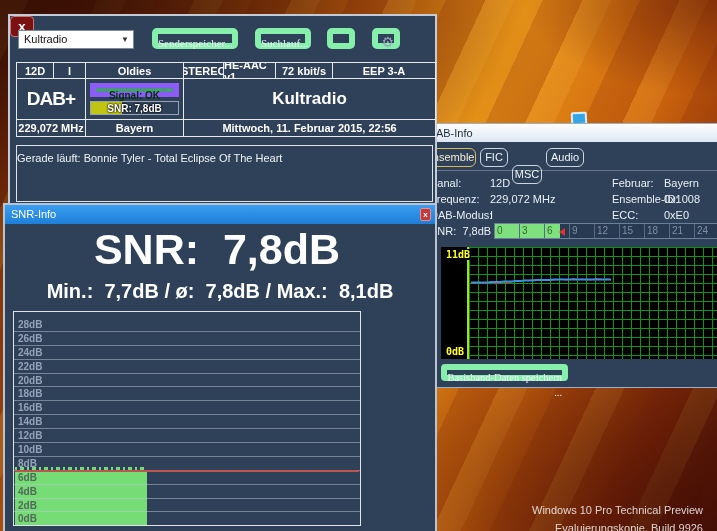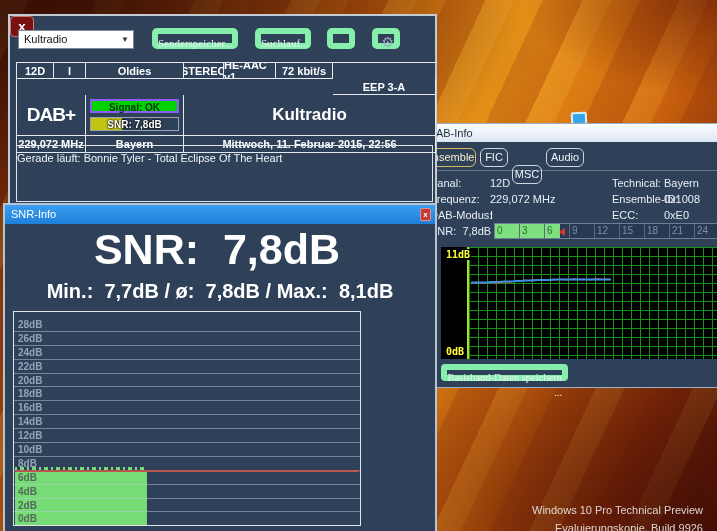--- a/index.html
+++ b/index.html
@@ -74,26 +74,26 @@
   #btn-close-main { left:404px; top:13px; width:24px; height:21px; line-height:19px;
     background:#7a1212; border:1px solid #c87878; border-radius:4px; color:#fff; font-weight:bold; }
   .rec-dot { width:13px; height:13px; border-radius:50%; margin:3px auto 0;
     background:radial-gradient(circle at 35% 30%, #ff9a9a, #d81d1d 55%, #8f0808 95%); }
   .itable { position:absolute; left:6px; top:46px; width:421px; color:#fff; font-weight:bold;
     border-top:1px solid #e6e9ee; border-left:1px solid #e6e9ee; }
   .trow { display:flex; }
   .tcell { border-right:1px solid #e6e9ee; border-bottom:1px solid #e6e9ee;
     display:flex; align-items:center; justify-content:center; overflow:hidden; }
   .r1 .tcell { height:16px; } .r2 .tcell { height:41px; } .r3 .tcell { height:17px; }
-  .c1{width:37px;} .c2{width:32px;} .c3{width:98px;} .c4{width:40px;} .c5{width:52px;} .c6{width:57px;} .c7{width:103px;margin-top:16px;}
+  .c1{width:37px;} .c2{width:32px;} .c3{width:98px;} .c4{width:40px;} .c5{width:52px;} .c6{width:57px;} .c7{width:103px;}
   .cw1{width:69px;} .cw2{width:98px;} .cw3{width:252px;}
   .dabplus { font-size:19px; letter-spacing:-1px; font-weight:bold; }
   .sigcell { flex-direction:column; justify-content:center; gap:4px; padding:0 4px; }
   .bar { width:100%; height:14px; position:relative; font-size:10px; font-weight:bold; line-height:13px; text-align:center; }
-  .bar.signal { background:#00d200; border:2px solid #8b5cf6; color:#03300a; }
+  .bar.signal { background:#00d200; border:6px solid #8b5cf6; color:#03300a; }
   .bar.snr { background:#2e4159; border:1px solid #98a4b4; color:#fff; text-shadow:0 0 2px #000, 0 0 2px #000; }
   .bar.snr .fill { position:absolute; left:0; top:0; bottom:0; width:36%; background:#c2c412; }
   .bar.snr .txt { position:relative; z-index:2; }
   .station-big { font-size:17px; }
   .nowplay { position:absolute; left:6px; top:129px; width:417px; height:57px;
     border:1px solid #dfe4ea; color:#f0f4f8; padding:6px 0; font-weight:normal; }
 
   
   #snrwin { left:3px; top:203px; width:434px; height:340px; border-color:#b9c4d2; }
   .snr-titlebar { position:absolute; left:0; top:0; right:0; height:19px;
@@ -133,21 +133,21 @@
   <div class="tab" id="tab2"><span>MSC</span></div>
   <div class="tab" id="tab3"><span>Audio</span></div>
   <div class="dab-sep"></div>
 
   <span class="dab-field" style="left:8px;top:53px">Kanal:</span>
   <span class="dab-field" style="left:68px;top:53px">12D</span>
   <span class="dab-field" style="left:8px;top:69px">Frequenz:</span>
   <span class="dab-field" style="left:68px;top:69px">229,072 MHz</span>
   <span class="dab-field" style="left:8px;top:85px">DAB-Modus:</span>
   <span class="dab-field" style="left:68px;top:85px">I</span>
-  <span class="dab-field" style="left:190px;top:53px">Technical:</span>
+  <span class="dab-field" style="left:190px;top:53px">Februar:</span>
   <span class="dab-field" style="left:242px;top:53px">Bayern</span>
   <span class="dab-field" style="left:190px;top:69px">Ensemble-ID:</span>
   <span class="dab-field" style="left:242px;top:69px">0x1008</span>
   <span class="dab-field" style="left:190px;top:85px">ECC:</span>
   <span class="dab-field" style="left:242px;top:85px">0xE0</span>
 
   <span class="meter-label">SNR:&nbsp; 7,8dB</span>
   <div class="meter">
     <div class="meter-fill"></div>
     <div class="meter-cell">

